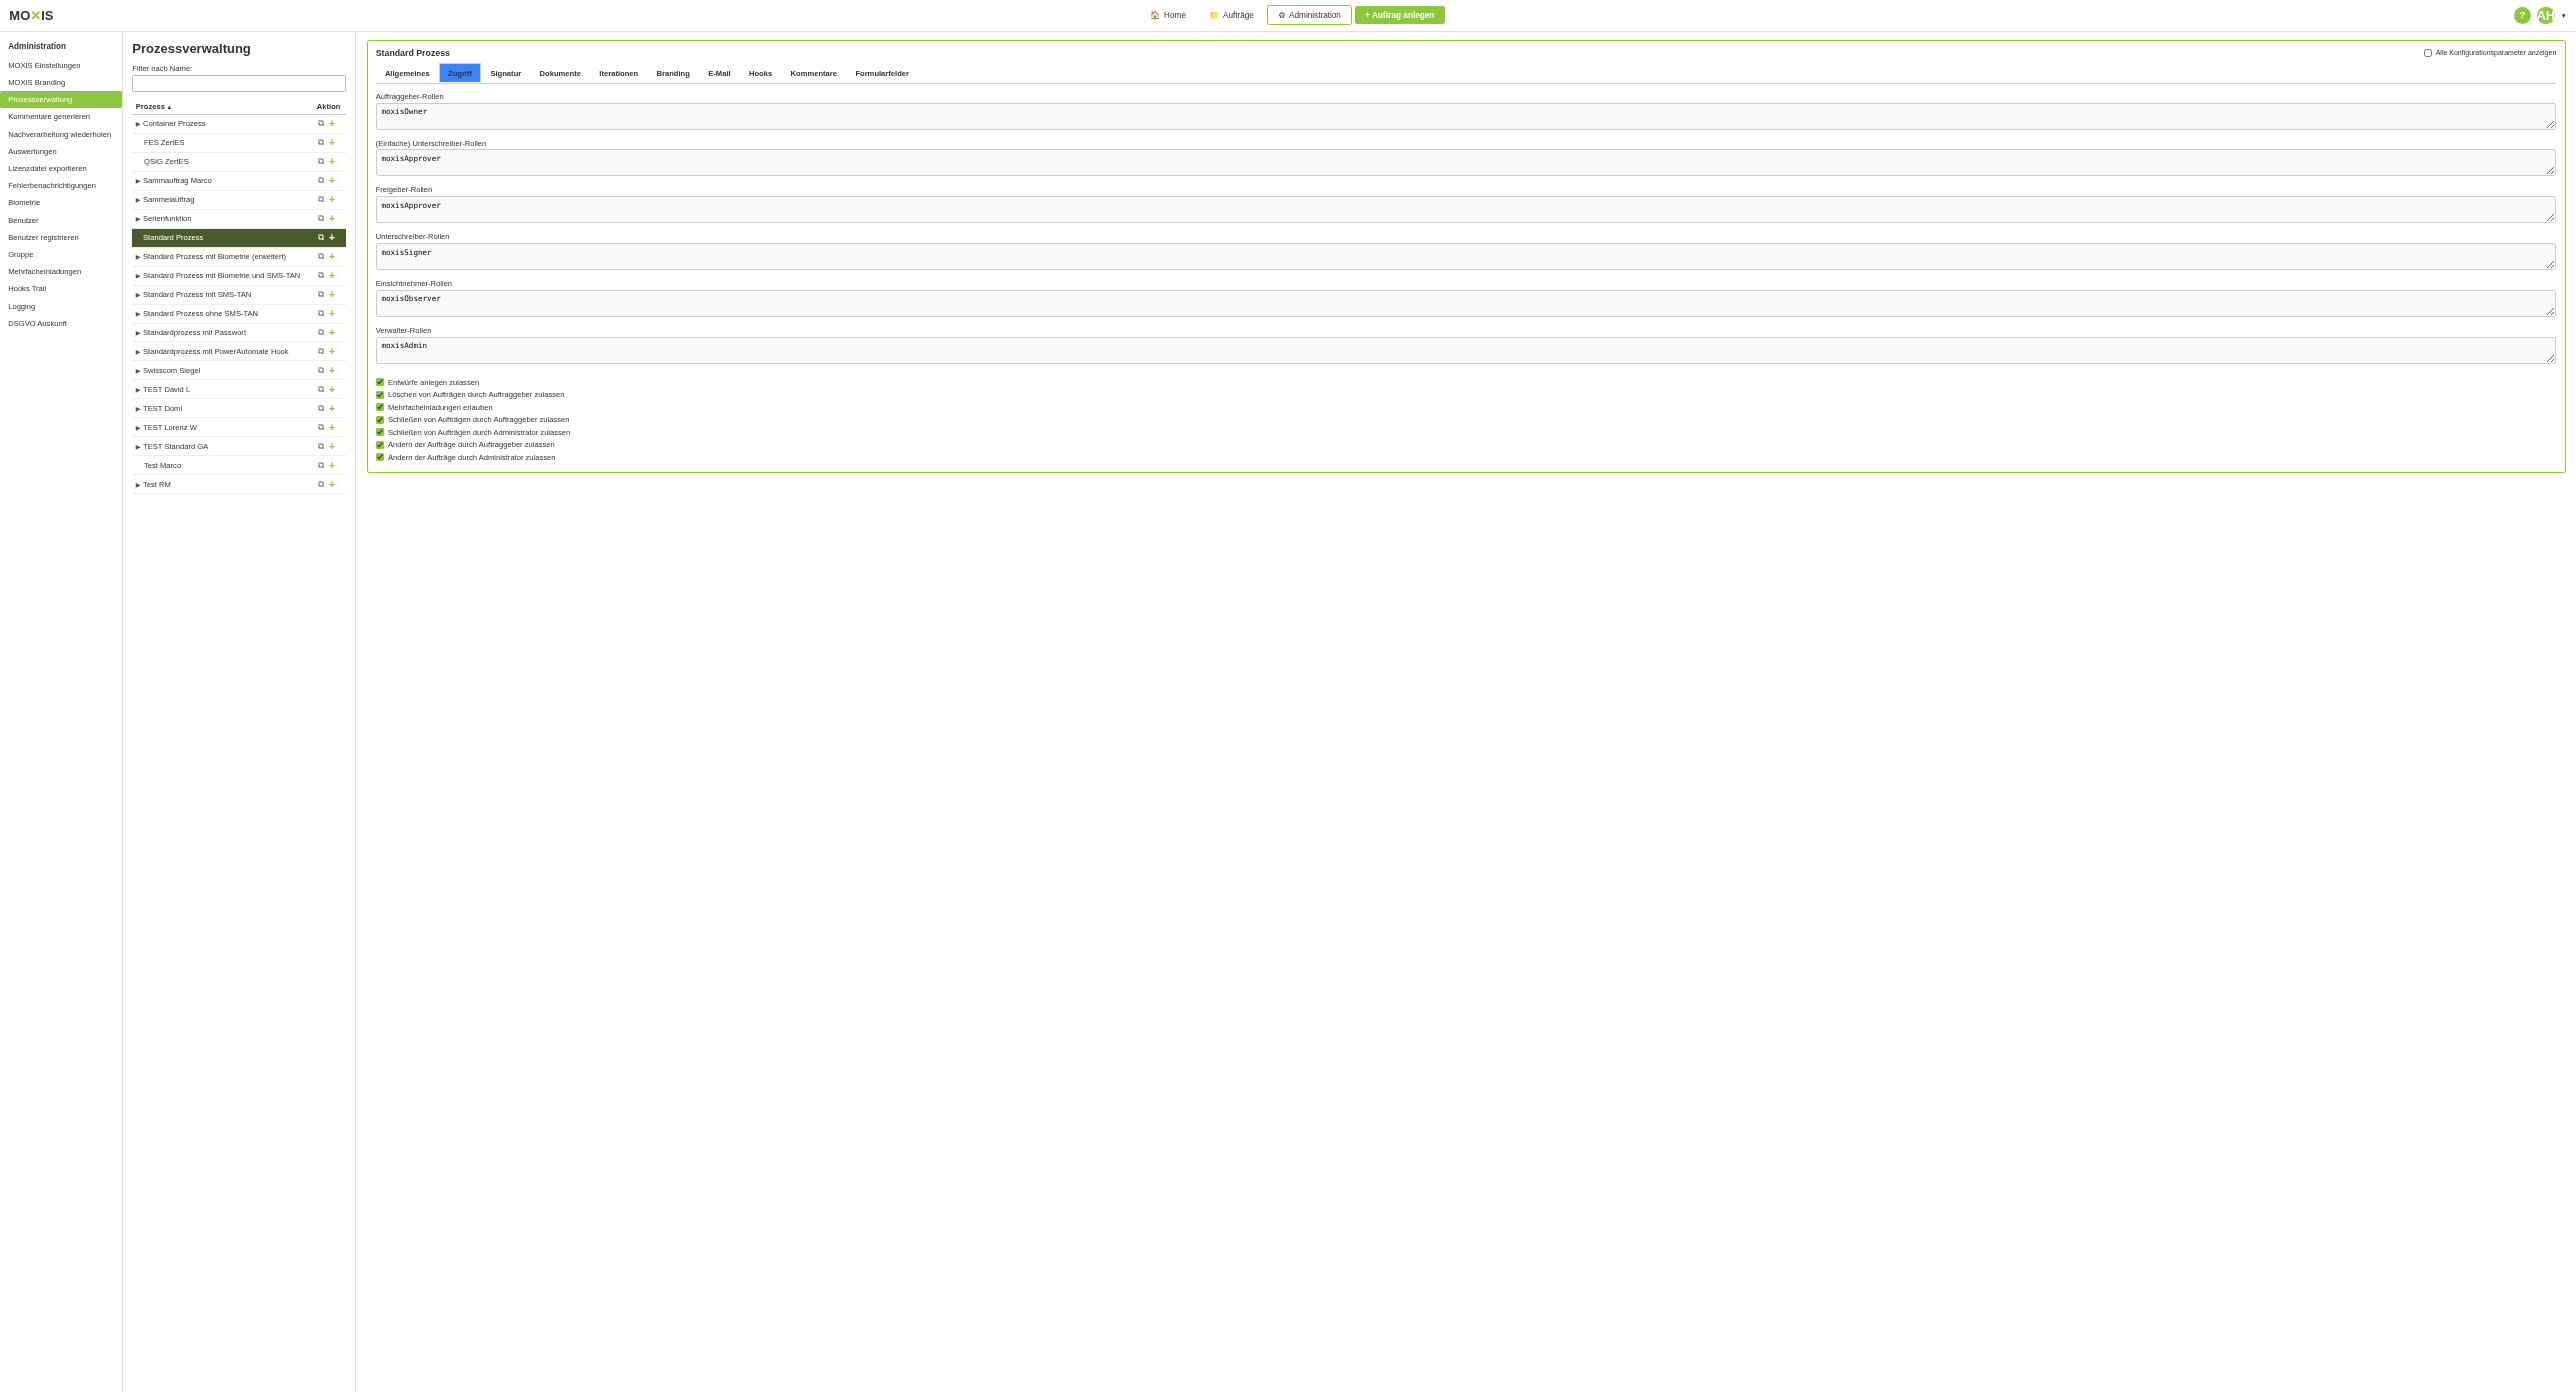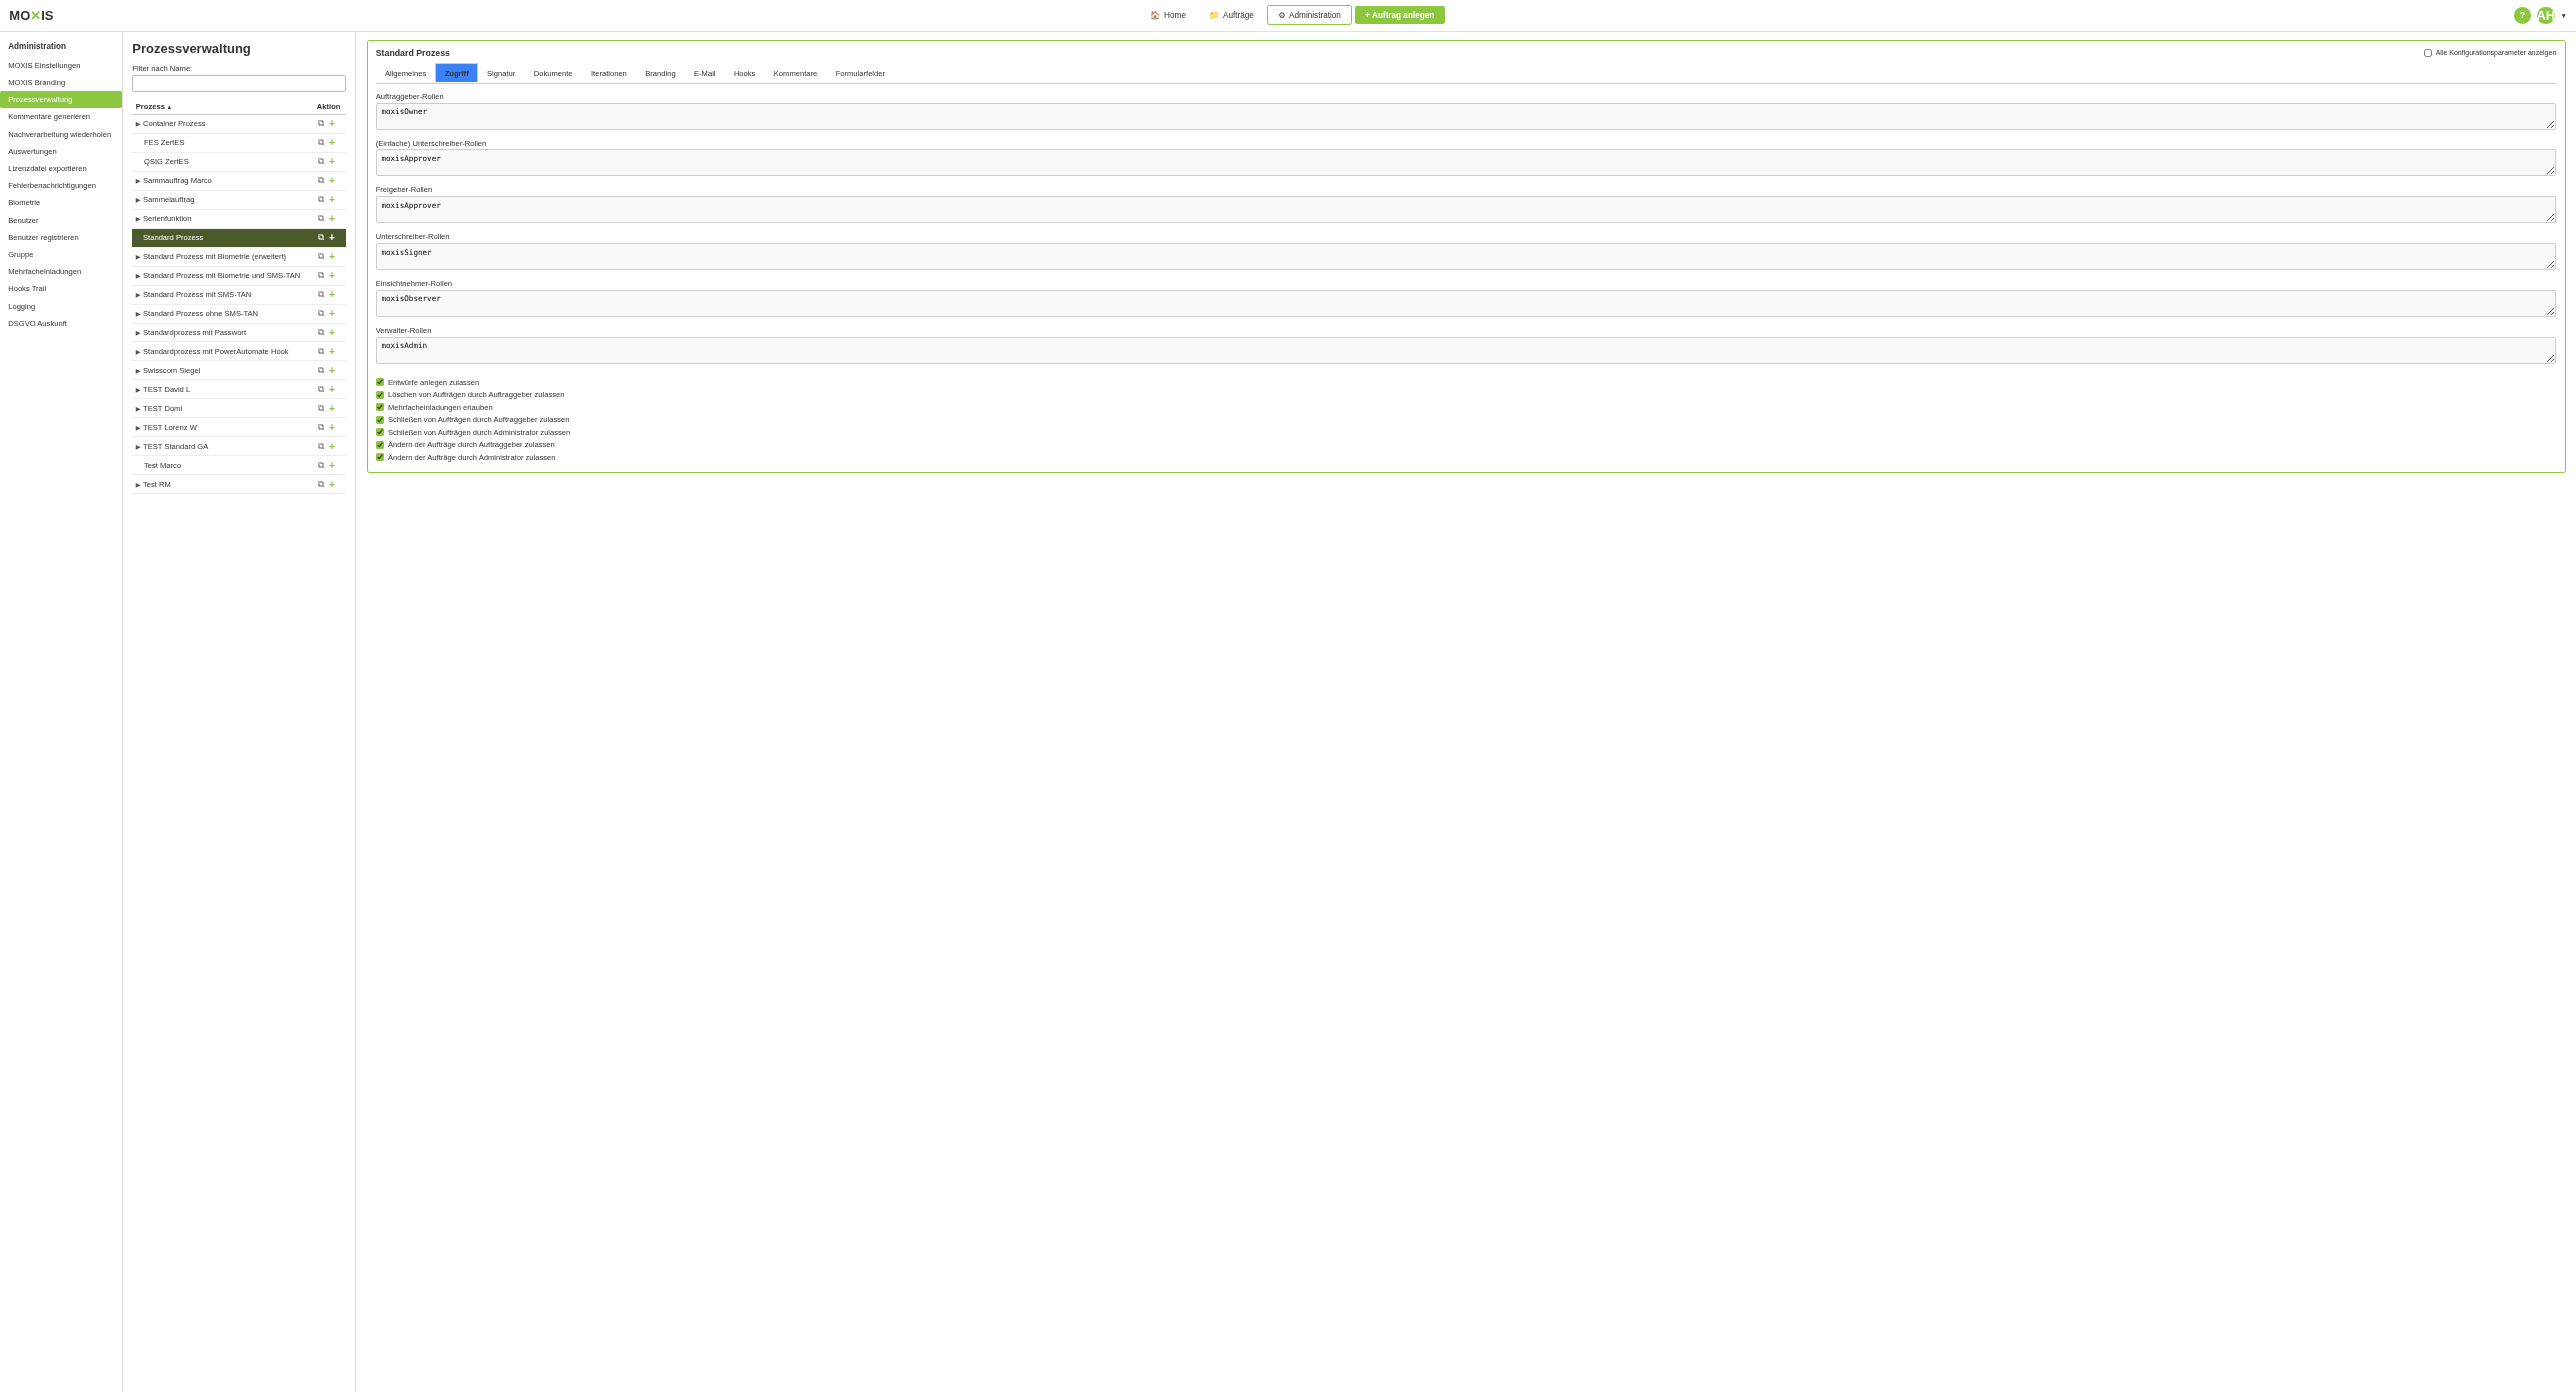--- a/index.html
+++ b/index.html
@@ -68,21 +68,21 @@
     
     .detail-panel { flex: 1; padding: 8.2px 10.5px; overflow-y: auto; }
     .detail-header { display: flex; align-items: center; justify-content: space-between; margin-bottom: 5.8px; }
     .detail-title { font-size: 8.8px; font-weight: bold; }
     .show-all-label { display: flex; align-items: center; gap: 3.5px; font-size: 7px; }
     .show-all-cb { width: 8.2px; height: 8.2px; }
 
     .detail-tabs { display: flex; gap: 0; border-bottom: 0.6px solid #ccc; margin-bottom: 8.2px; flex-wrap: wrap; }
     .detail-tab {
       padding: 4.1px 8.2px; font-size: 7.6px; cursor: pointer;
-      border: 0.6px solid transparent; border-bottom: none; background: transparent; color: #333;
+      border: 0.6px solid transparent; border-bottom: none; background: transparent; color: #333; font-weight: bold;
     }
     .detail-tab.active { border: 0.6px solid #ccc; border-bottom: 1.2px solid #fff; background: #3b82f6; font-weight: bold; }
 
     .field-group { margin-bottom: 7px; }
     .field-label { font-size: 7.6px; margin-bottom: 1.8px; color: #333; }
     .field-textarea {
       width: 100%; border: 0.6px solid #ccc; padding: 3.5px 4.7px;
       font-size: 7.6px; border-radius: 1.8px; min-height: 23px; resize: vertical;
       background: #f9f9f9;
     }

